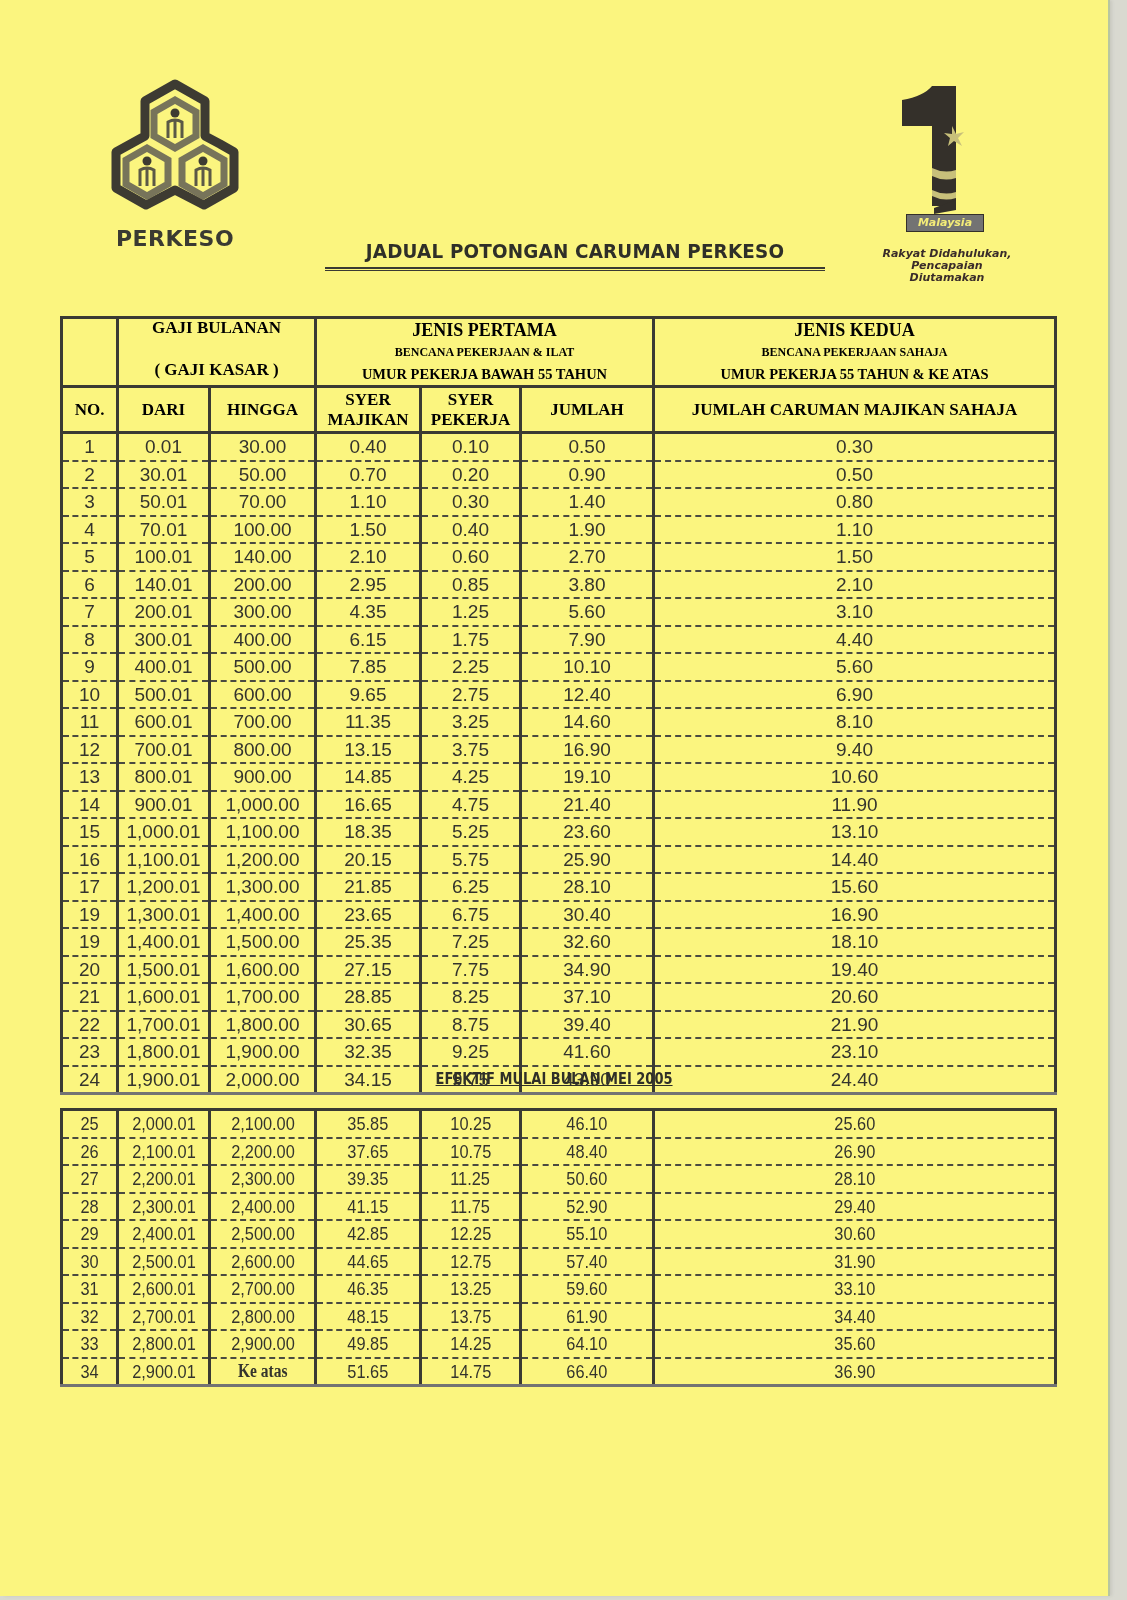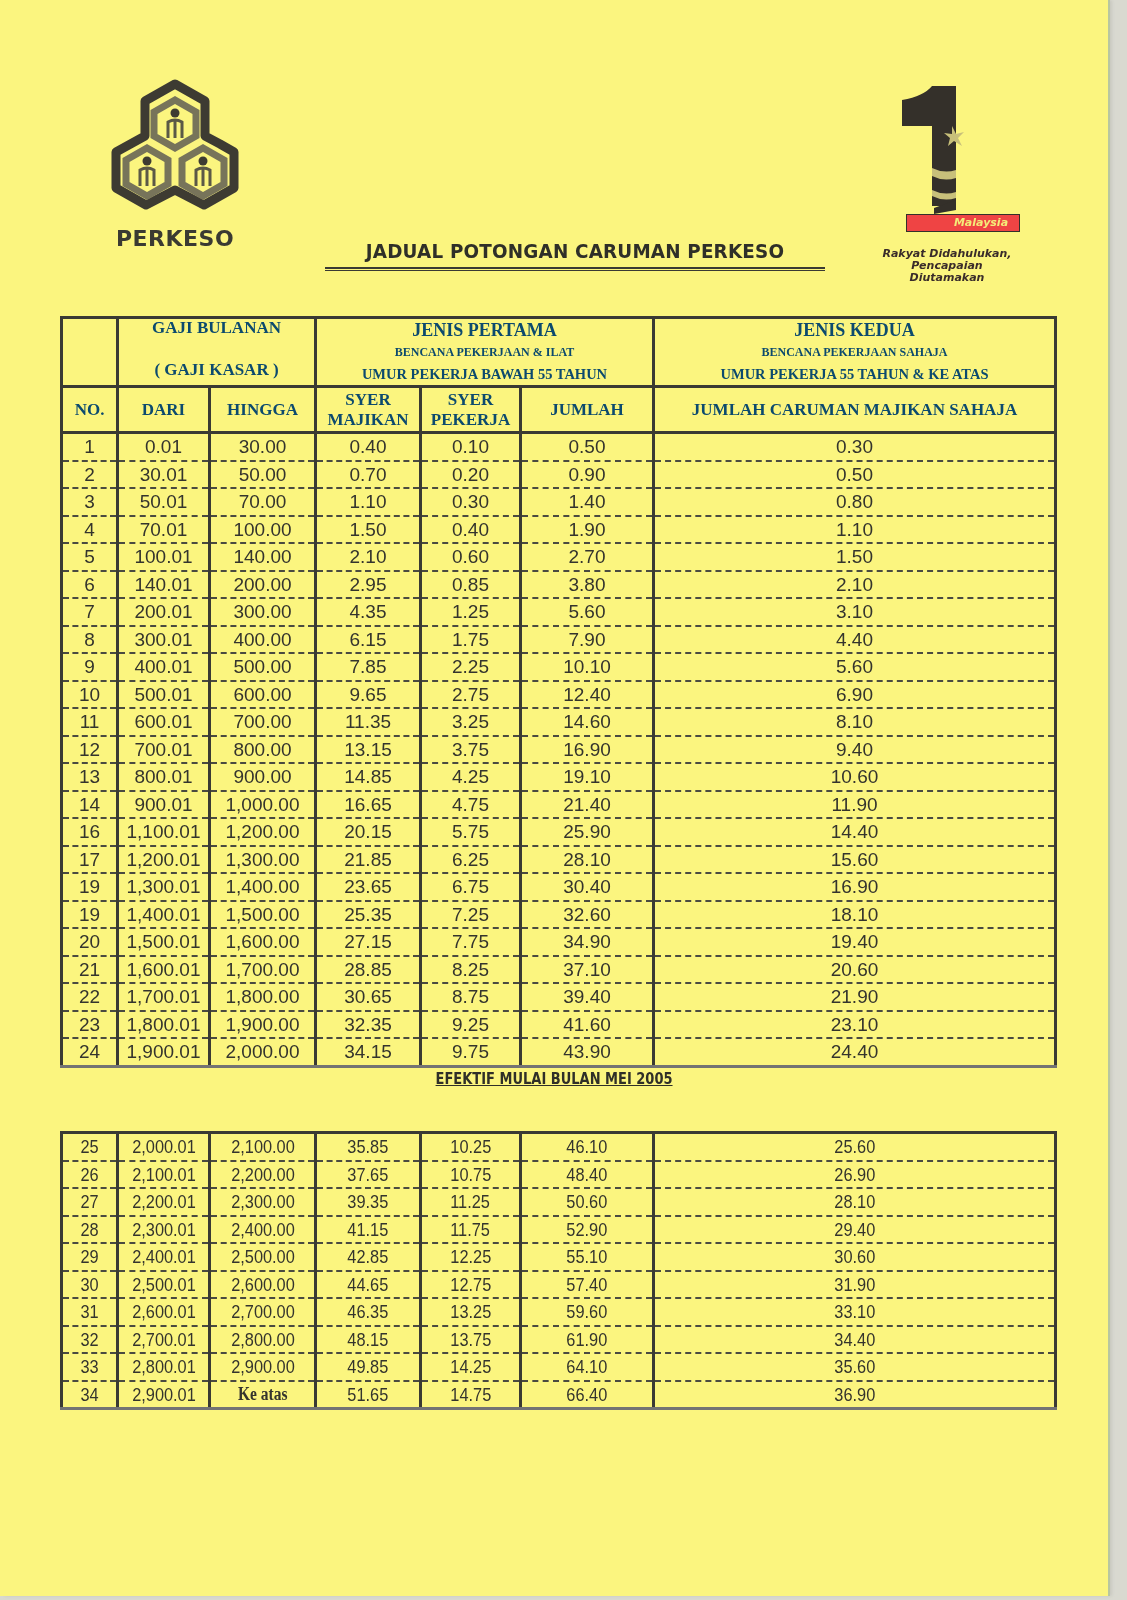--- a/index.html
+++ b/index.html
@@ -32,32 +32,32 @@
   }
   .title-rule { margin-top: 4px; height: 0; border-top: 2px solid #3a3a33; border-bottom: 1px solid #3a3a33; padding-top: 1px; }
   .onem-logo { position: absolute; left: 872px; top: 78px; width: 150px; height: 200px; }
   .onem-tag {
     position: absolute; left: 0; top: 170px; width: 150px; text-align: center;
     font-family: "DejaVu Sans", sans-serif; font-style: italic; font-weight: bold;
     font-size: 11px; line-height: 12px; color: #3a2c2a;
   }
   .onem-word {
     position: absolute; left: 34px; top: 136px; width: 76px; height: 16px;
-    background: #ef4444; color: #f4ec78; border: 1px solid #34302a;
+    background: #737373; color: #f4ec78; border: 1px solid #34302a;
     font-family: "DejaVu Sans", sans-serif; font-style: italic; font-weight: bold;
-    font-size: 11px; line-height: 16px; text-align: center; padding-left: 36px;
+    font-size: 11px; line-height: 16px; text-align: center;
   }
 
   
   table { border-collapse: collapse; table-layout: fixed; position: absolute; }
   .main-table { left: 60px; top: 316px; width: 994px; }
-  .ext-table { left: 60px; top: 1108px; width: 994px; margin-top: 23px; }
+  .ext-table { left: 60px; top: 1108px; width: 994px; }
   td, th { padding: 0; text-align: center; vertical-align: middle; overflow: hidden; white-space: nowrap; }
   .hdr {
-    font-family: "Liberation Serif", serif; color: #0c4a6e;
+    font-family: "Liberation Serif", serif; color: #000000;
     border: 3px solid #3a3a33;
   }
   .hdr-bold { font-weight: bold; font-size: 17px; }
   .group-title { font-weight: bold; font-size: 18px; line-height: 22px; }
   .group-line { font-size: 12px; line-height: 22px; }
   .group-line2 { font-size: 14.5px; line-height: 22px; }
   .group-line2 b { font-weight: bold; }
 
   .data td {
     height: 25.5px; font-size: 19px; line-height: 25px;
@@ -294,20 +294,29 @@
         <tr class="data">
           <td>14</td>
           <td>900.01</td>
           <td>1,000.00</td>
           <td>16.65</td>
           <td>4.75</td>
           <td>21.40</td>
           <td>11.90</td>
         </tr>
         <tr class="data">
+          <td>15</td>
+          <td>1,000.01</td>
+          <td>1,100.00</td>
+          <td>18.35</td>
+          <td>5.25</td>
+          <td>23.60</td>
+          <td>13.10</td>
+        </tr>
+        <tr class="data">
           <td>16</td>
           <td>1,100.01</td>
           <td>1,200.00</td>
           <td>20.15</td>
           <td>5.75</td>
           <td>25.90</td>
           <td>14.40</td>
         </tr>
         <tr class="data">
           <td>17</td>

